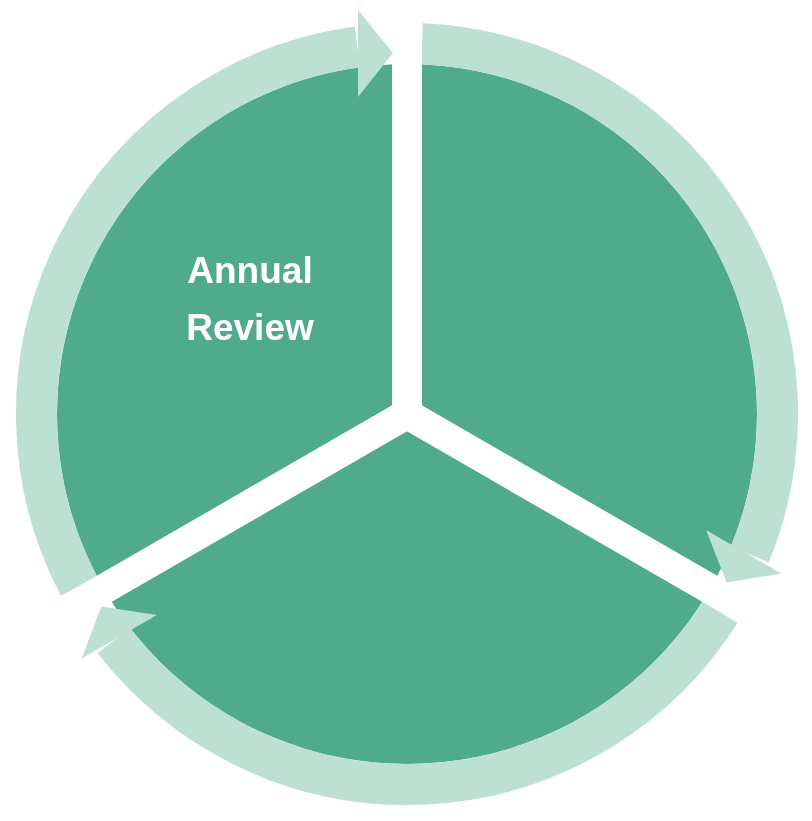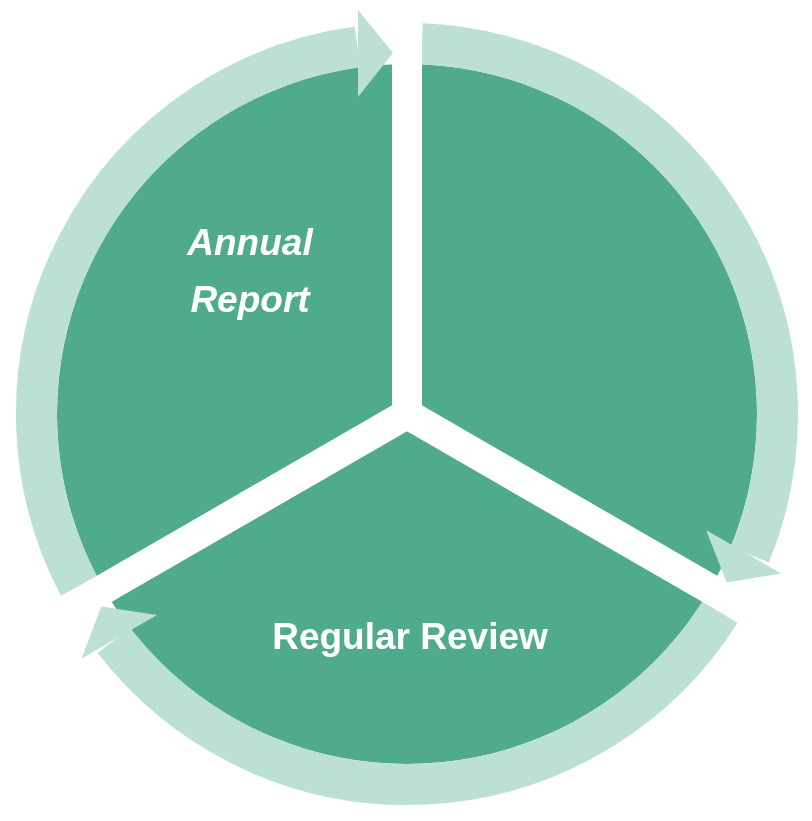--- a/index.html
+++ b/index.html
@@ -25,21 +25,21 @@
     color: #ffffff;
     font-family: "Liberation Sans", sans-serif;
     font-weight: 700;
     font-size: 37px;
     line-height: 46px;
     text-align: center;
     white-space: nowrap;
     pointer-events: none;
   }
   .seg-label span { display: block; }
-  #label-annual { left: 100px; top: 220px; width: 300px; font-style: italic; }
+  #label-annual { left: 100px; top: 248px; width: 300px; }
   #label-annual .line-report { margin-top: 11px; }
   #label-action { left: 412px; top: 286px; width: 320px; }
   #label-regular { left: 210px; top: 614px; width: 400px; }
 </style>
 </head>
 <body>
 
 <div class="stage">
   <svg width="812" height="821" viewBox="0 0 812 821">
 
@@ -59,20 +59,17 @@
 
     <g transform="rotate(240,407,414)">
       <path d="M 421.9 43.8 A 370.5 370.5 0 0 1 749.8 554.6" fill="none" stroke-width="41" stroke="#BCE0D1"></path>
       <rect x="392" y="-25" width="30" height="455" fill="#FFFFFF"></rect>
       <polygon points="358,10 393,53 358,97" fill="#BCE0D1"></polygon>
     </g>
   </svg>
 
   <div class="seg-label" id="label-annual">
     <span>Annual</span>
-    <span class="line-report">Report</span>
+    <span class="line-report">Review</span>
   </div>
 
 
-  <div class="seg-label" id="label-regular">
-    <span>Regular Review</span>
-  </div>
 </div>
 
 </body></html>

